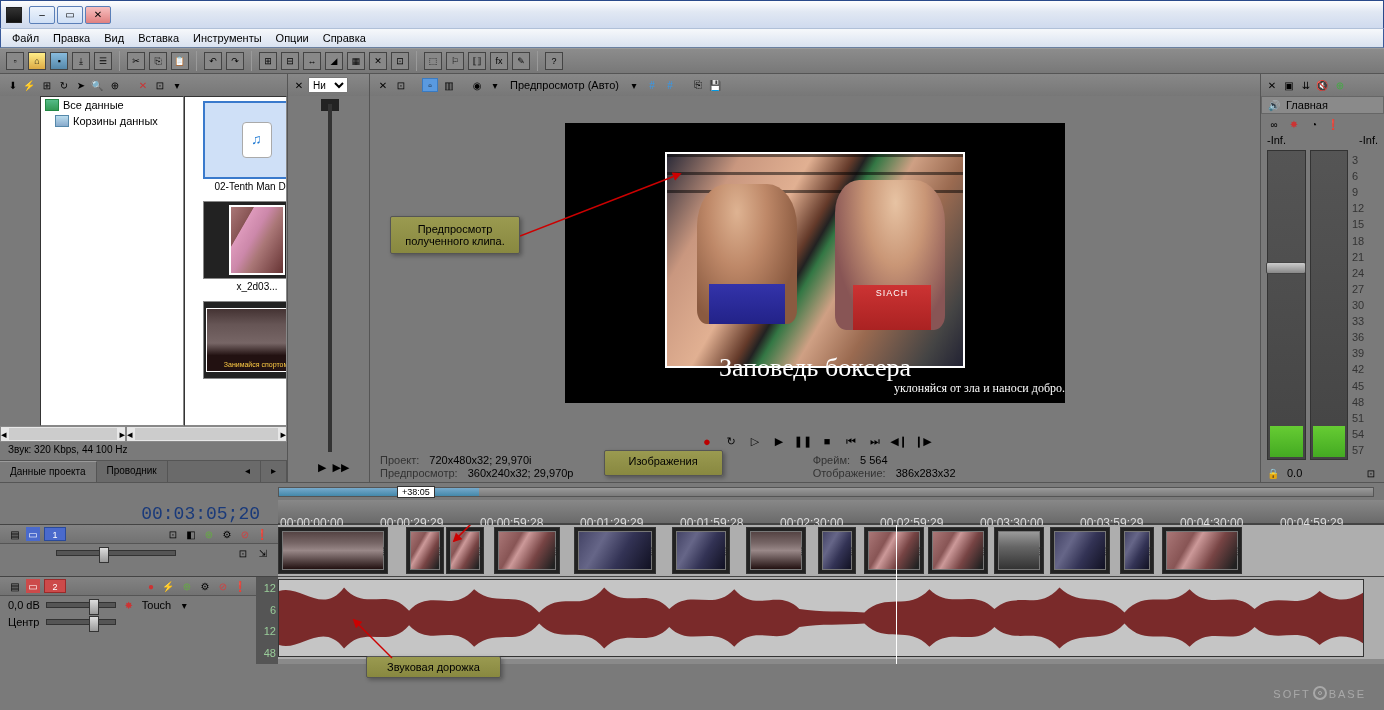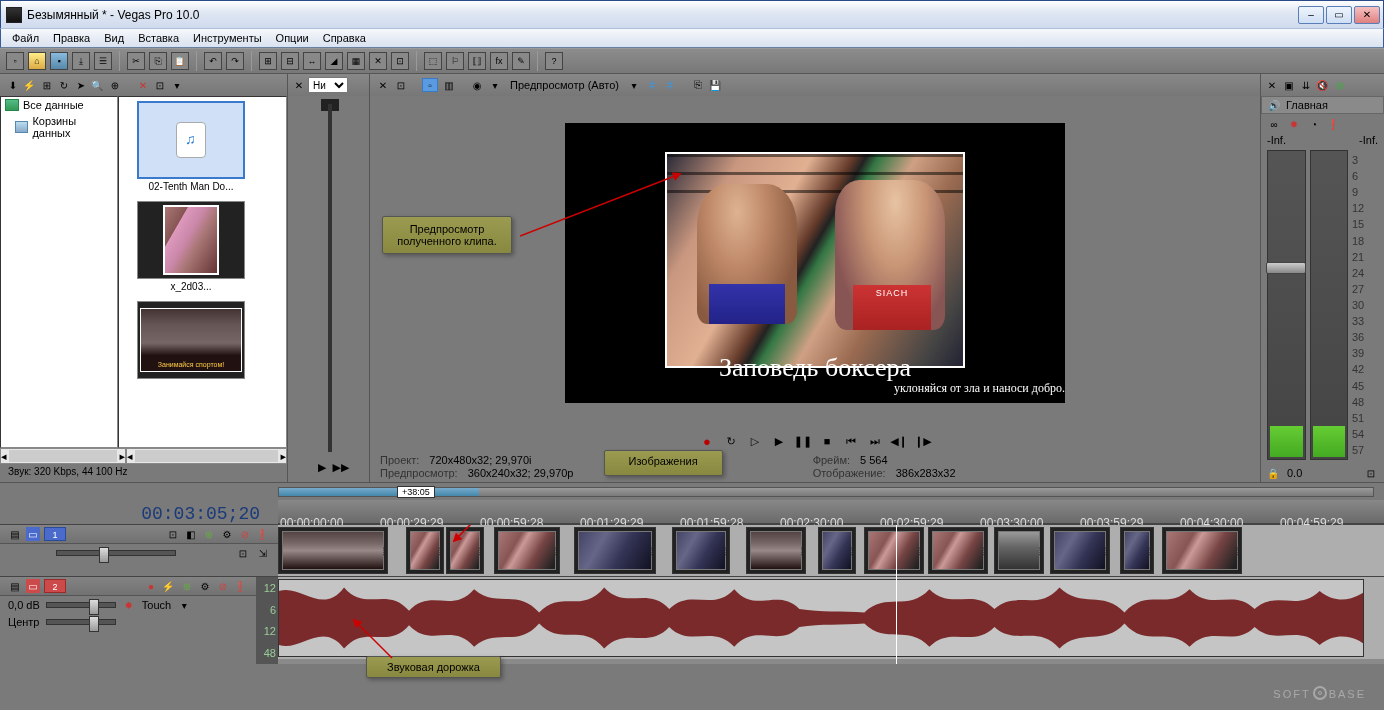--- a/index.html
+++ b/index.html
@@ -22,21 +22,21 @@
 .tbtn { width:18px; height:18px; border:1px solid #444; background:#888; display:flex; align-items:center; justify-content:center; font-size:9px; line-height:1; }
 .tbtn.blue { background: linear-gradient(#8bd,#58a); }
 .tbtn.yellow { background: linear-gradient(#fe8,#da4); }
 .tsep { width:1px; height:20px; background:#555; margin:0 3px; border-right:1px solid #9a9a9a; }
 
 
 .main { display:flex; height: 408px; }
 .left-panel { width:288px; background:#7a7a7a; display:flex; flex-direction:column; border-right:1px solid #555; }
 .lp-tools { height:22px; background:linear-gradient(#888,#777); display:flex; align-items:center; padding:0 6px; gap:3px; }
 .lp-body { flex:1; display:flex; overflow:hidden; }
-.lp-tree { width:118px; background:#fff; border:1px inset #888; overflow:hidden; }
+.lp-tree { width:144px; background:#fff; border:1px inset #888; overflow:hidden;margin-left:40px; }
 .tree-node { padding:2px 4px; display:flex; align-items:center; gap:4px; }
 .tree-icon { width:14px; height:12px; display:inline-block; }
 .tree-media { background:linear-gradient(#5b8,#395); border:1px solid #284; }
 .tree-bin { background:linear-gradient(#bde,#8ac); border:1px solid #58a; }
 .lp-thumbs { flex:1; background:#fff; border:1px inset #888; position:relative; overflow:hidden; }
 .thumb-card { position:absolute; left:18px; width:108px; text-align:center; }
 .thumb-img { width:100%; height:78px; background:#222; display:flex; align-items:center; justify-content:center; border:1px solid #888; }
 .thumb-img.sel { border:2px solid #3a7acc; background:#cfe0f7; }
 .thumb-label { font-size:10px; margin-top:2px; white-space:nowrap; overflow:hidden; text-overflow:ellipsis; }
 .thumb-inner-frame { width: 56px; height: 70px; border:2px solid #fff; margin:auto; position:relative; background: linear-gradient(120deg,#a77 0%,#855 25%,#d9b 26%,#c8a 44%,#a77 60%,#633 100%); }
@@ -136,21 +136,20 @@
 .watermark .o { display:inline-block; width:14px; height:14px; border:2px solid rgba(255,255,255,.35); border-radius:50%; vertical-align:-2px; margin:0 2px; position:relative; }
 .watermark .o::after { content:''; position:absolute; inset:3px; border:1px solid rgba(255,255,255,.35); border-radius:50%; }
 
 .ic { width:14px; height:14px; display:inline-flex; align-items:center; justify-content:center; font-size:10px; }
 </style>
 </head>
 <body>
 
 <div class="titlebar">
   <span class="t-icon"></span>
-  <span class="title-text">Безымянный * - Vegas Pro 10.0</span>
   <div class="winbtns">
     <div class="winbtn">–</div>
     <div class="winbtn">▭</div>
     <div class="winbtn close">✕</div>
   </div>
 </div>
 
 <div class="menubar">
   <div class="menuitem">Файл</div>
   <div class="menuitem">Правка</div>
@@ -238,20 +237,27 @@
             </div>
           <div class="thumb-label"></div>
         </div>
       </div>
     </div>
     <div style="display:flex">
       <div class="lp-scroll" style="width:126px">◂<span style="flex:1;margin:0 2px;background:#ccc;height:12px;display:inline-block"></span>▸</div>
       <div class="lp-scroll" style="flex:1">◂<span style="flex:1;margin:0 2px;background:#ccc;height:12px;display:inline-block"></span>▸</div>
     </div>
     <div class="lp-status">Звук: 320 Kbps, 44 100 Hz</div>
+    <div class="lp-tabs">
+      <div class="lp-tab active">Данные проекта</div>
+      <div class="lp-tab">Проводник</div>
+      <div style="flex:1"></div>
+      <div class="lp-tab">◂</div>
+      <div class="lp-tab">▸</div>
+    </div>
   </div>
 
   <div class="marker-col">
     <div class="marker-top">
       <div class="ic">✕</div>
       <select style="width:40px;height:16px;font-size:10px"><option>Ни</option></select>
     </div>
     <div class="marker-head"></div>
     <div class="marker-track"></div>
     <div class="marker-foot">
@@ -284,21 +290,21 @@
           <div class="boxing">
               <div class="ropes"></div>
               <div class="boxer1"></div>
               <div class="boxer2"></div>
             </div>
         </div>
         <div class="pv-caption-big">Заповедь боксера</div>
         <div class="pv-caption-small">уклоняйся от зла и наноси добро.</div>
       </div>
 
-      <div class="annotation" style="left:12px; top:120px; width:130px">
+      <div class="annotation" style="left:20px; top:120px; width:130px">
         <span>Предпросмотр полученного клипа.</span>
       </div>
       <svg class="arrow" style="left:150px;top:70px;width:170px;height:80px">
           <defs>
             <marker id="ah1" viewBox="0 0 10 10" refX="8" refY="5" markerWidth="6" markerHeight="6" orient="auto">
               <path d="M0,0 L10,5 L0,10 z" fill="#c00"></path>
             </marker>
           </defs>
           <line x1="0" y1="70" x2="160" y2="8" stroke="#c00" stroke-width="1.5" marker-end="url(#ah1)"></line>
         </svg>

